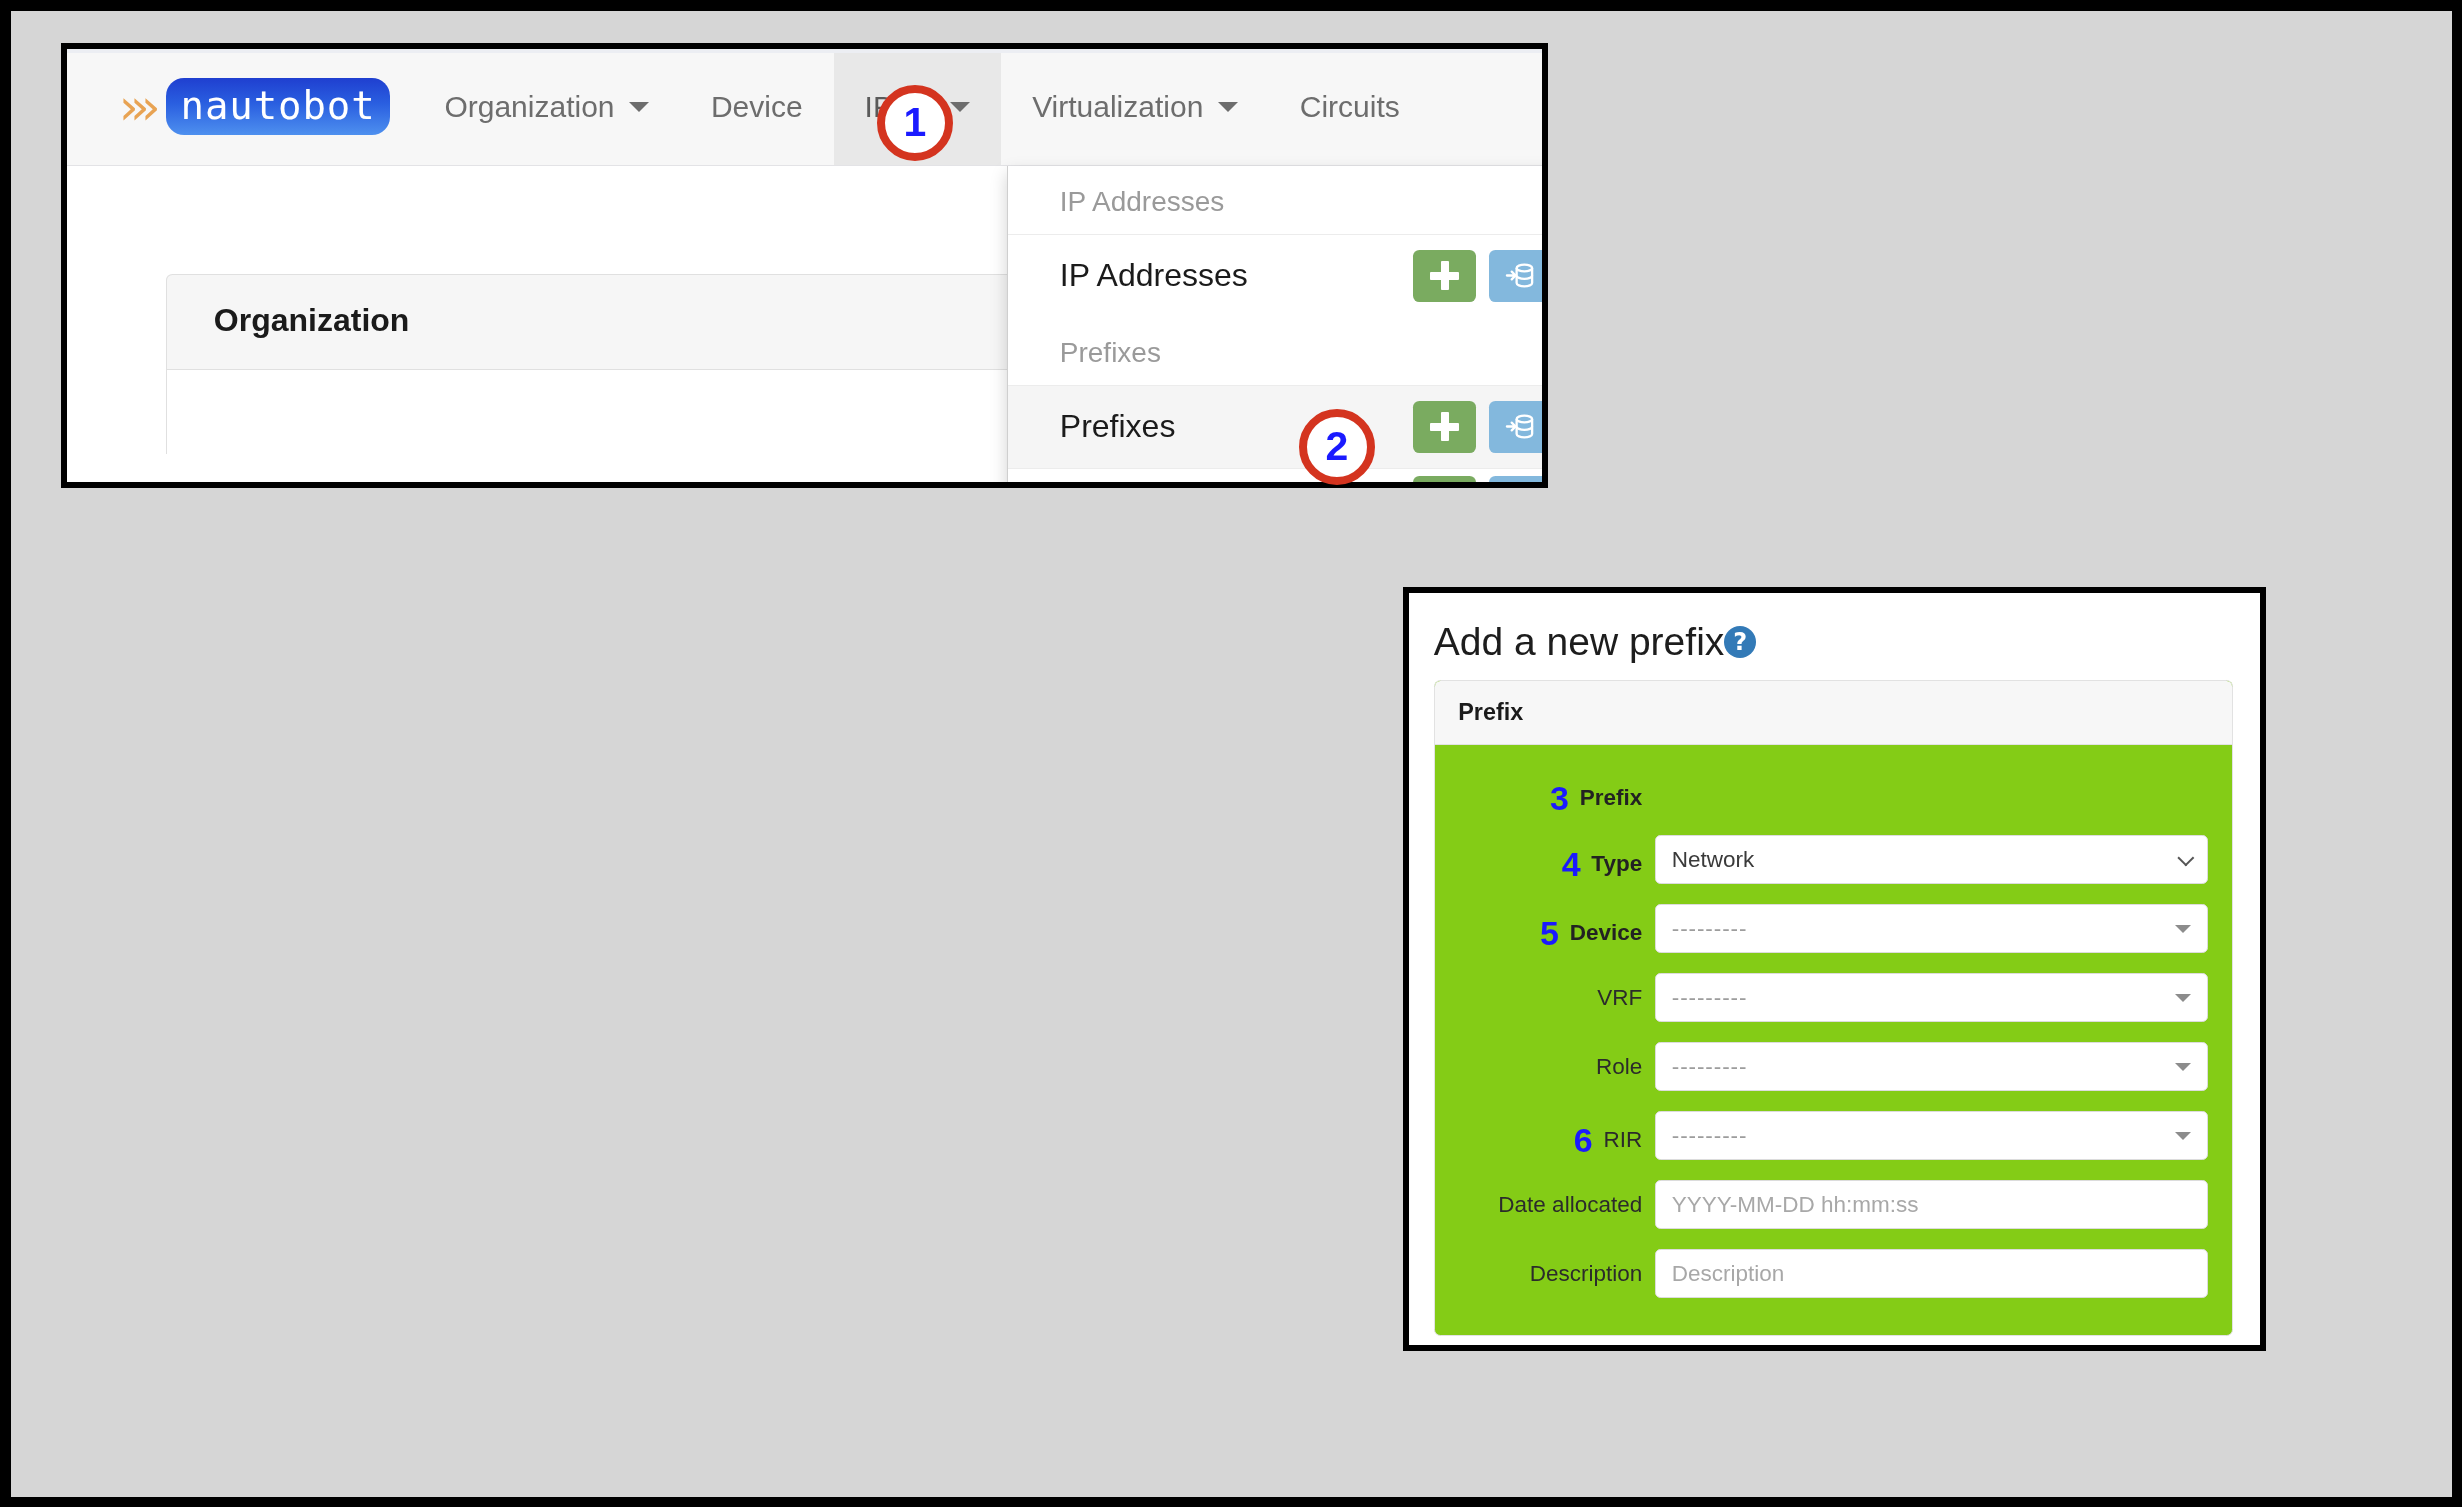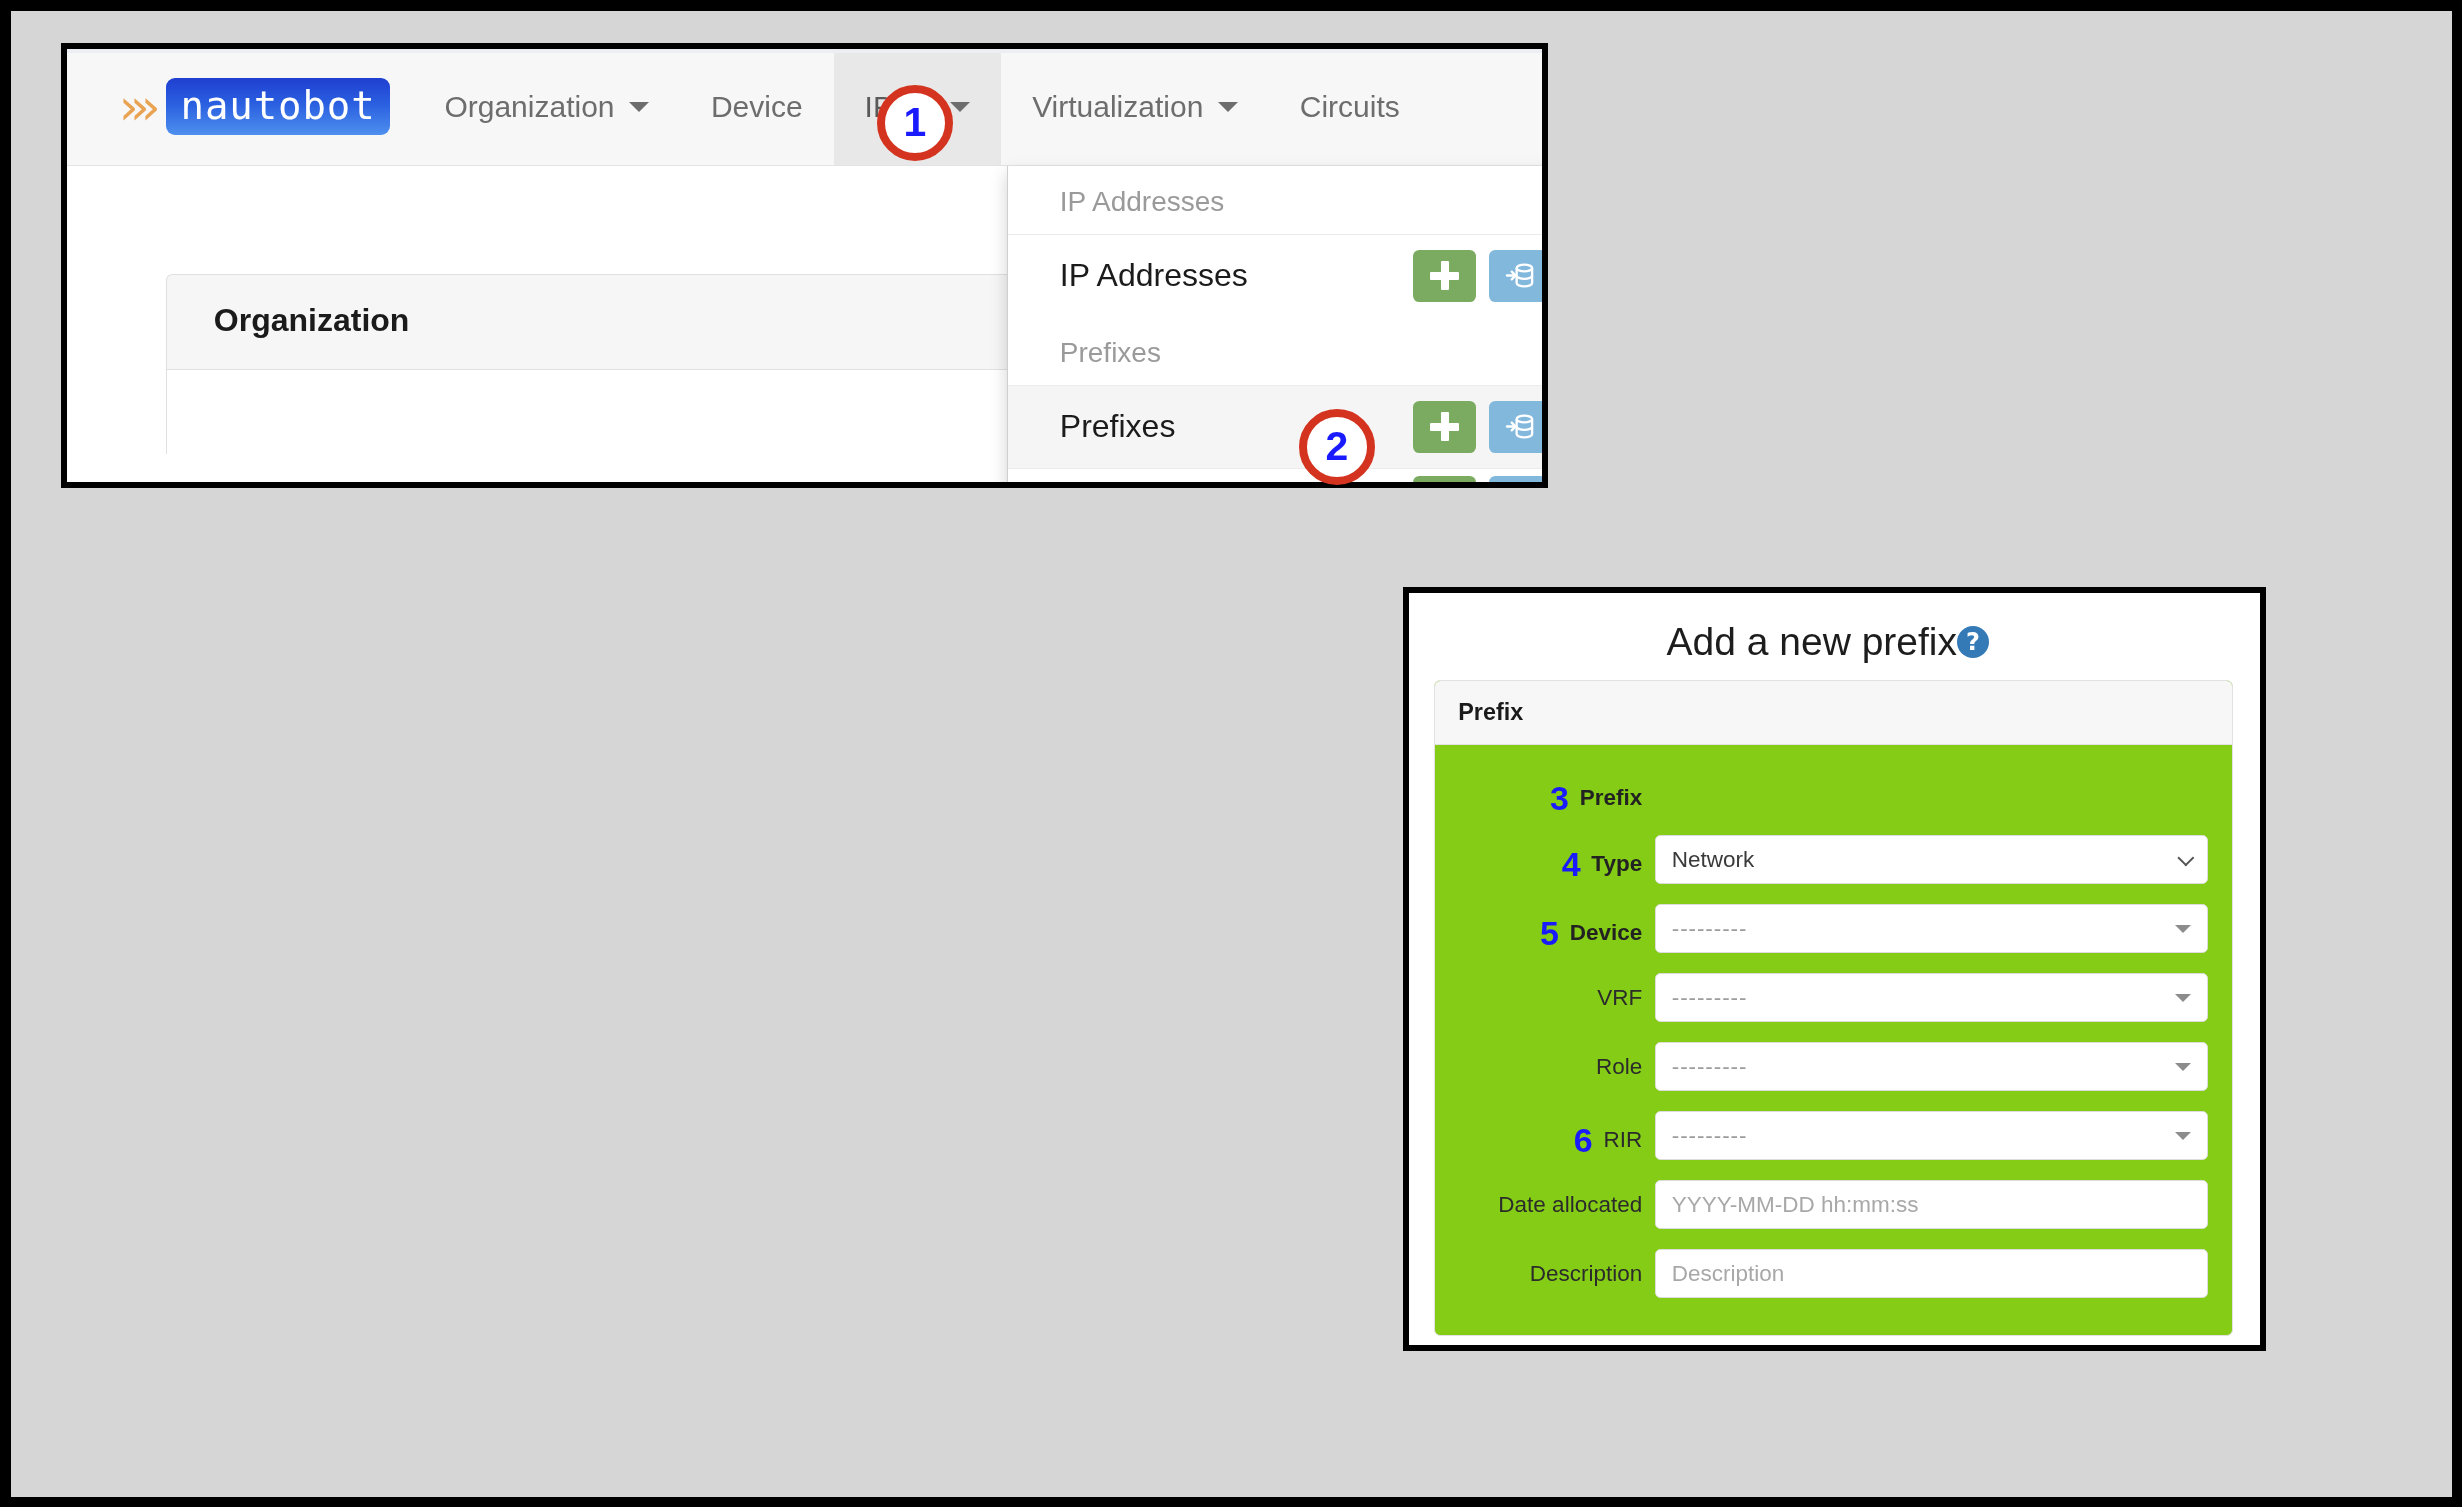--- a/index.html
+++ b/index.html
@@ -64,21 +64,21 @@
     margin-right: 10.8px;
     font-family: "DejaVu Sans", sans-serif;
   }
   .brand-badge {
     background: linear-gradient(180deg, #1f3fd0 0%, #2a5fe0 45%, #4e90ef 100%);
     color: #ffffff;
     font-family: "DejaVu Sans Mono", monospace;
     font-size: 39px;
     letter-spacing: 0.9px;
     padding: 8px 14.4px 10px 14.4px;
-    border-radius: 9px;
+    border-radius: 18px;
     line-height: 1;
   }
 
   .nav-items { display: flex; align-items: stretch; }
   .nav-item {
     display: flex;
     align-items: center;
     padding: 0 31px;
     font-size: 30px;
     color: #6d6d6d;
@@ -165,21 +165,21 @@
     top: 576px;
     width: 863px;
     height: 764px;
     background: #ffffff;
     border: 6.3px solid #000000;
     overflow: hidden;
   }
   .form-head {
     display: flex;
     align-items: center;
-    justify-content: center;
+    justify-content: flex-start;
     padding: 27px 38px 16px 25px;
   }
   .form-title { font-size: 39px; color: #1d1d1d; font-weight: 400; }
   .help-icon {
     width: 32px; height: 32px; border-radius: 50%;
     background: #337ab7; color: #ffffff;
     font-size: 24px; font-weight: bold;
     display: flex; align-items: center; justify-content: center;
     font-family: "DejaVu Sans", sans-serif;
   }

